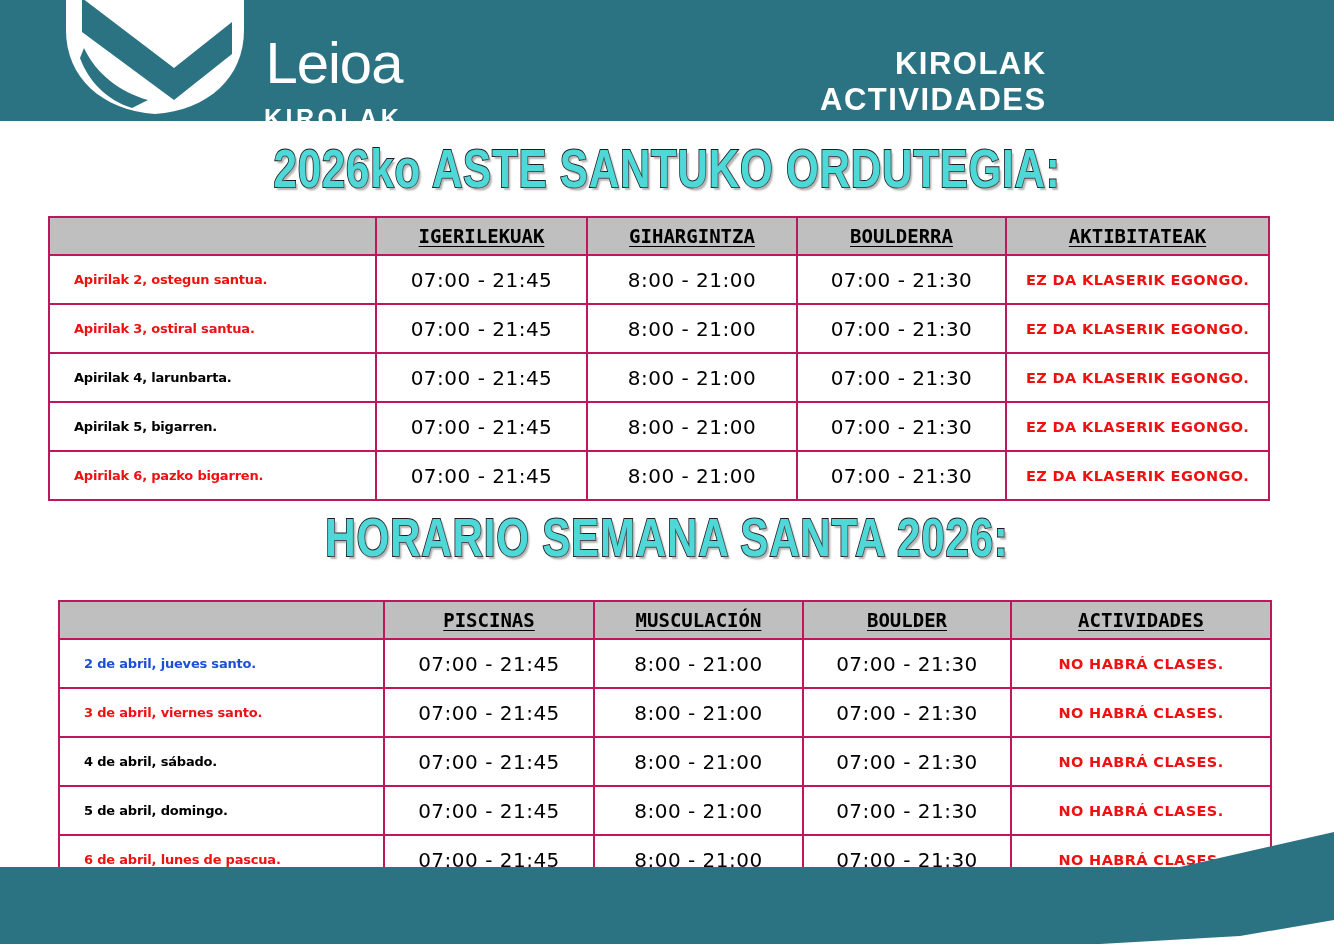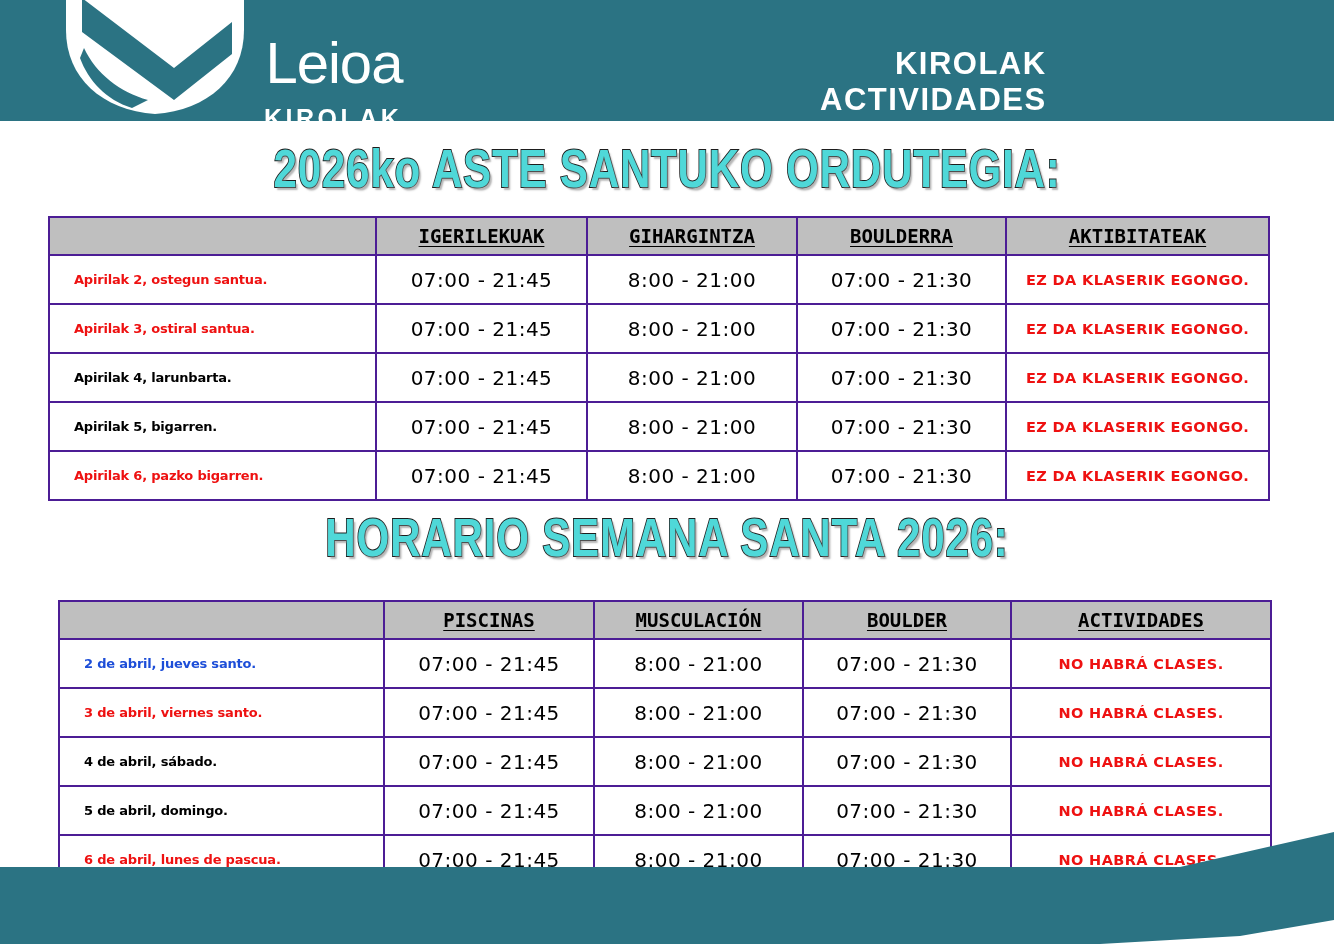--- a/index.html
+++ b/index.html
@@ -92,21 +92,21 @@
   }
 
   
   .sched-table {
     position: absolute;
     border-collapse: collapse;
     table-layout: fixed;
     background: #ffffff;
   }
   .sched-table td, .sched-table th {
-    border: 2px solid #4c1d95;
+    border: 2px solid #be185d;
     padding: 0;
     margin: 0;
   }
   .sched-table thead th {
     background: #BFBFBF;
     height: 38px;
     font-family: "DejaVu Sans Mono", "Liberation Mono", monospace;
     font-size: 19px;
     font-weight: 700;
     color: #000000;

